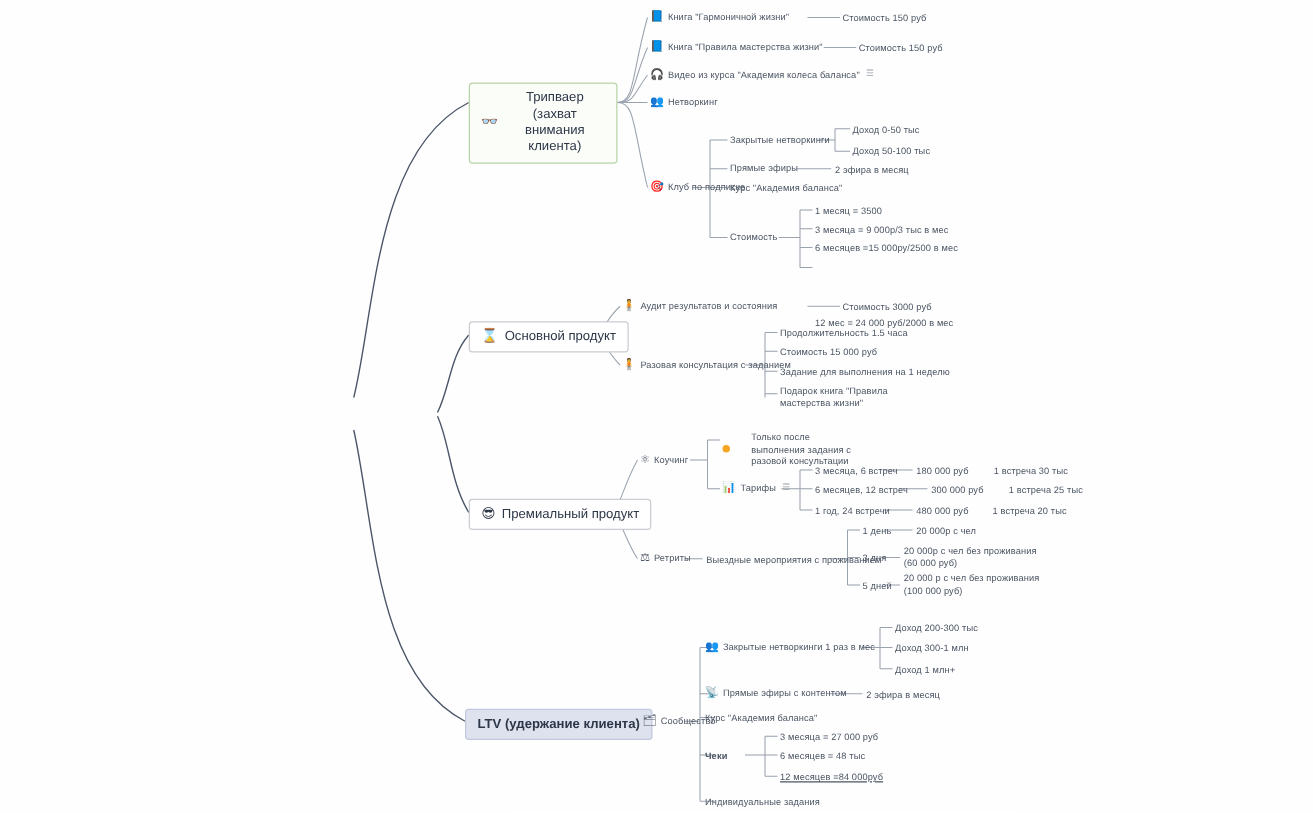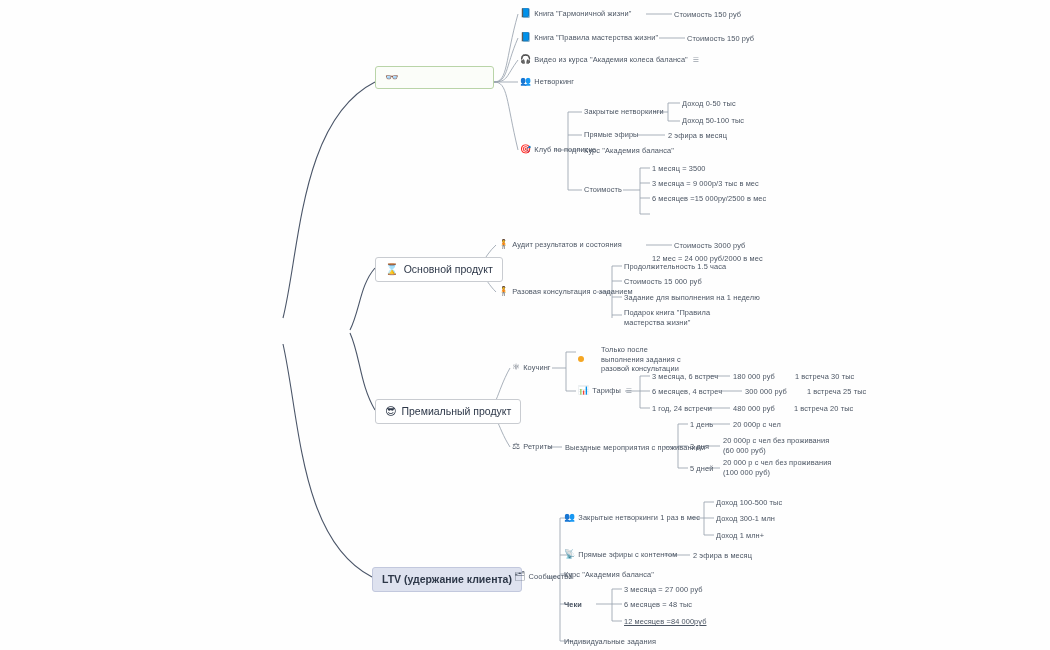--- a/index.html
+++ b/index.html
@@ -187,20 +187,21 @@
       <path d="M612 589 L 612 621"></path>
       <path d="M612 589 L 622 589"></path>
       <path d="M612 604 L 622 604"></path>
       <path d="M612 621 L 622 621"></path>
     </g>
   </svg>
 
 
   <div class="node l1 green" style="left:375px; top:66px; width:119px;">
     <span class="ico">👓</span>
+    <span class="wrap2">Трипваер (захват внимания клиента)</span>
   </div>
 
   <div class="leaf" style="left:520px; top:9px;">
     <span class="ico">📘</span>
     <span>Книга "Гармоничной жизни"</span>
   </div>
   <div class="leaf" style="left:674px; top:10px;">
     <span>Стоимость 150 руб</span>
   </div>
 
@@ -319,21 +320,21 @@
     <span>3 месяца, 6 встреч</span>
   </div>
   <div class="leaf" style="left:733px; top:372px;text-align:right;">
     <span>180 000 руб</span>
   </div>
   <div class="leaf" style="left:795px; top:372px;">
     <span>1 встреча 30 тыс</span>
   </div>
 
   <div class="leaf" style="left:652px; top:387px;">
-    <span>6 месяцев, 4 встреч</span>
+    <span>6 месяцев, 12 встреч</span>
   </div>
   <div class="leaf" style="left:745px; top:387px;">
     <span>300 000 руб</span>
   </div>
   <div class="leaf" style="left:807px; top:387px;">
     <span>1 встреча 25 тыс</span>
   </div>
 
   <div class="leaf" style="left:652px; top:404px;">
     <span>1 год, 24 встречи</span>
@@ -381,21 +382,21 @@
   <div class="leaf" style="left:514px; top:572px;">
     <span class="ico">🗂</span>
     <span>Сообщество</span>
   </div>
 
   <div class="leaf" style="left:564px; top:513px;">
     <span class="ico">👥</span>
     <span>Закрытые нетворкинги 1 раз в мес</span>
   </div>
   <div class="leaf" style="left:716px; top:498px;">
-    <span>Доход 100-500 тыс</span>
+    <span>Доход 200-300 тыс</span>
   </div>
   <div class="leaf" style="left:716px; top:514px;">
     <span>Доход 300-1 млн</span>
   </div>
   <div class="leaf" style="left:716px; top:531px;">
     <span>Доход 1 млн+</span>
   </div>
 
   <div class="leaf" style="left:564px; top:550px;">
     <span class="ico">📡</span>

